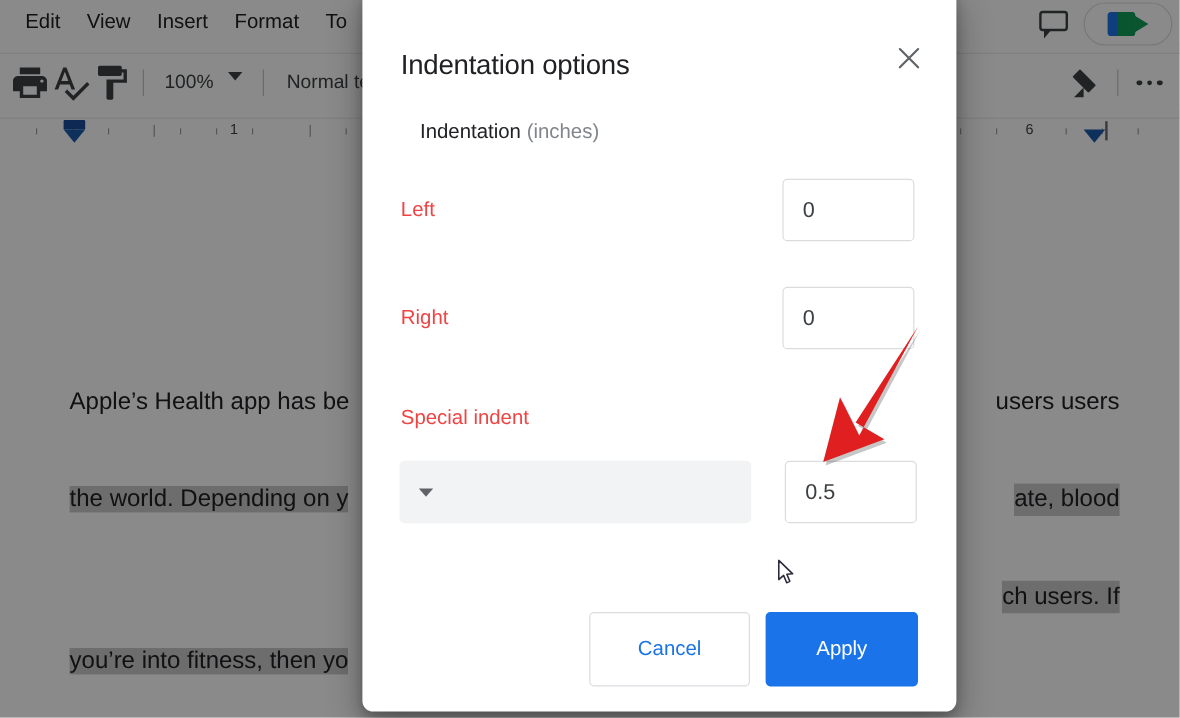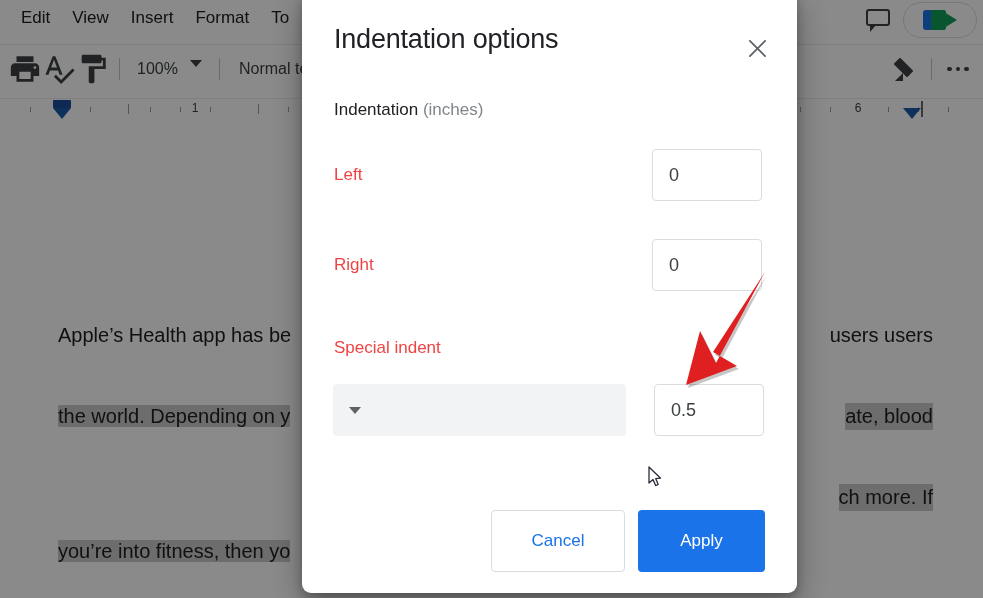--- a/index.html
+++ b/index.html
@@ -165,34 +165,34 @@
   #dialog {
     position: absolute;
     left: 302px; top: -8px;
     width: 495px; height: 601px;
     background: #ffffff;
     border-radius: 9px;
     box-shadow: 0 11px 30px rgba(0,0,0,0.32), 0 4px 10px rgba(0,0,0,0.22);
     overflow: hidden;
   }
   .dlg-title {
-    position: absolute; left: 32px; top: 32px;
-    font-size: 27px; color: #202124; font-weight: 400;
+    position: absolute; left: 32px; top: 49px;
+    font-size: 23px; color: #202124; font-weight: 400;
     letter-spacing: -0.2px;
   }
   #close-btn {
     position: absolute; right: 23px; top: 39px;
     width: 34px; height: 34px;
     display: flex; align-items: center; justify-content: center;
     border-radius: 50%;
   }
   #close-btn svg { display: block; }
 
   .section-label {
-    position: absolute; left: 32px; top: 108px;
+    position: absolute; left: 48px; top: 108px;
     font-size: 17px; color: #202124;
   }
   .section-label .unit { color: #80868b; }
 
   .row-label {
     position: absolute; left: 32px;
     font-size: 17px; color: #ef4444;
   }
   #label-left  { top: 173px; }
   #label-right { top: 263px; }
@@ -358,21 +358,21 @@
       <div class="indent-bot" style="left:53px"></div>
       <div class="margin-stop" style="left:921px"></div>
       <div class="indent-bot" style="left:903px"></div>
     </div>
   </div>
 
   <div class="doc-page">
     <div class="doc-body">
       <p><span>Apple’s Health app has be</span><span style="float:right">users users</span></p>
       <p><span class="hl">the world. Depending on y</span><span class="hl" style="float:right">ate, blood</span></p>
-      <p><span class="hl" style="float:right">ch more. If</span></p>
+      <p><span class="hl" style="float:right">ch users. If</span></p>
       <p><span class="hl">you’re into fitness, then yo</span></p>
       
       
       
       
       
       
       
       
     </div>

